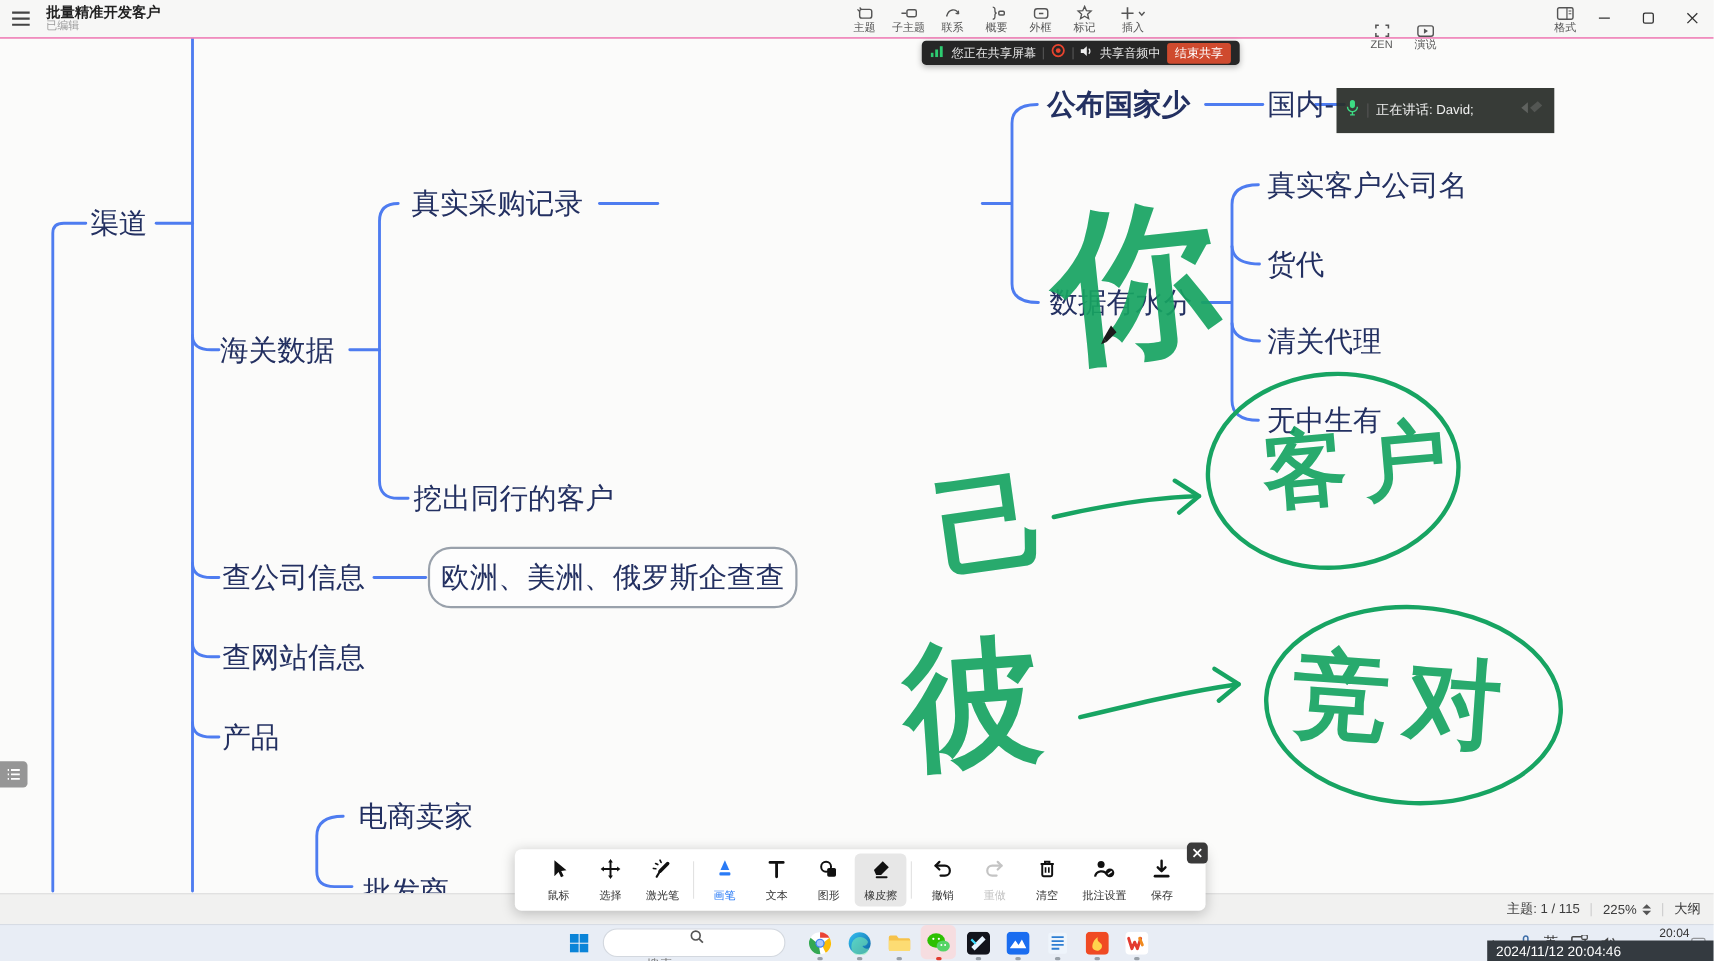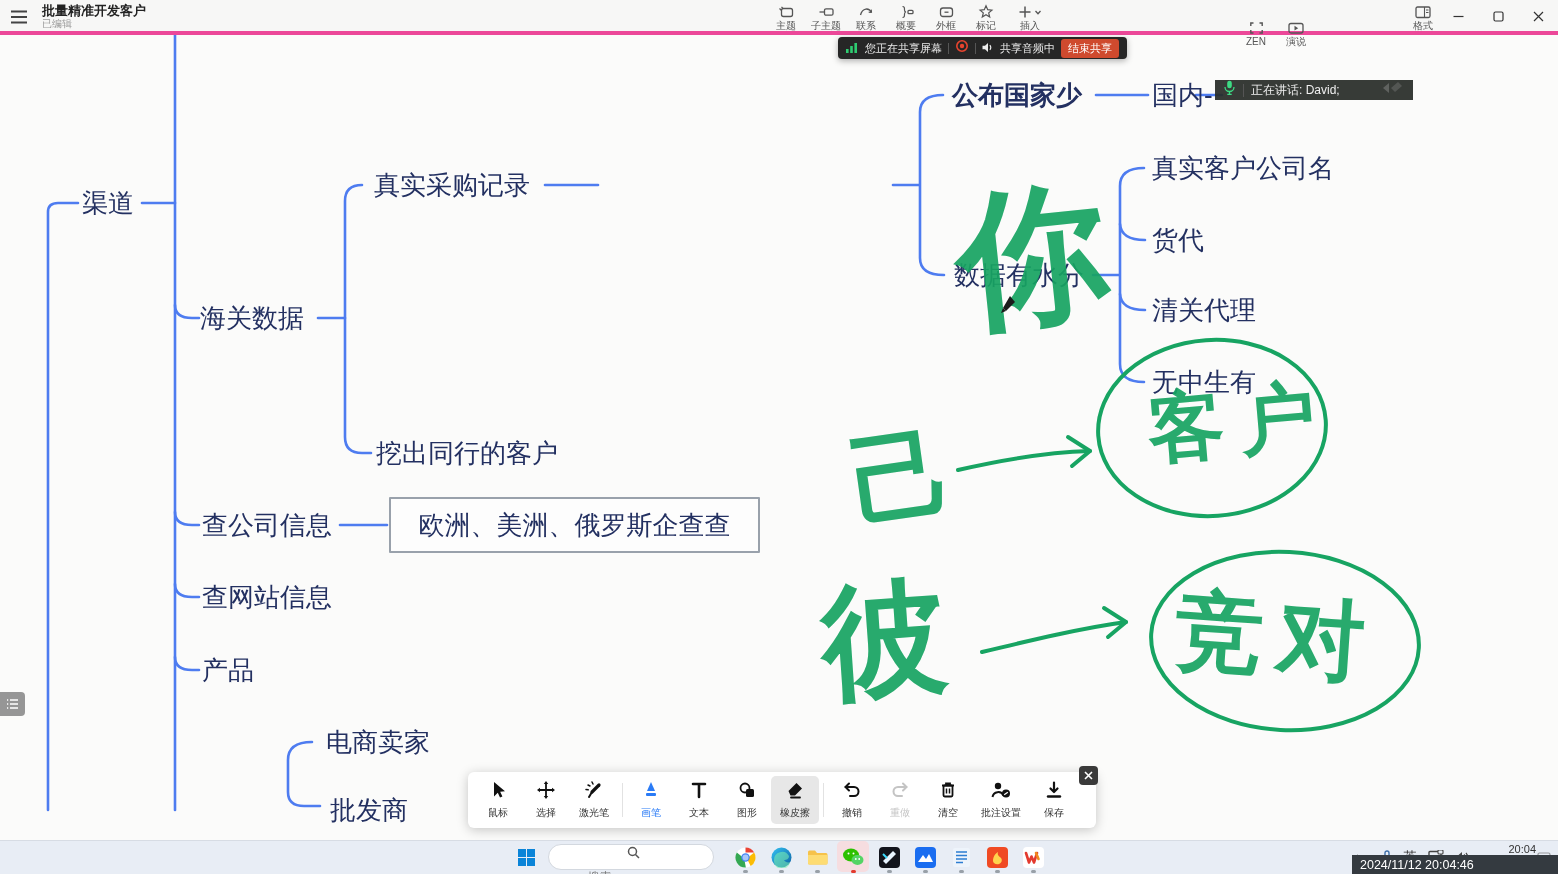--- a/index.html
+++ b/index.html
@@ -1,57 +1,57 @@
 <!DOCTYPE html>
 <html><head>
 <meta charset="utf-8">
 <style>
   * { margin:0; padding:0; box-sizing:border-box; }
   html,body { width:1558px; height:874px; overflow:hidden; }
   body { font-family:"Liberation Sans","DejaVu Sans",sans-serif; background:#fbfbfa; }
   #app { position:relative; width:1558px; height:874px; overflow:hidden; background:#fbfbfa; }
 
   
-  .topbar { position:absolute; left:0; top:0; width:1558px; height:35px; background:#f7f7f6; border-bottom:4px solid #ec4899; z-index:10; }
+  .topbar { position:absolute; left:0; top:0; width:1558px; height:35px; background:#f7f7f6; border-bottom:1px solid #ec4899; z-index:10; }
   .hamburger { position:absolute; left:10px; top:9px; width:20px; height:16px; cursor:pointer; }
   .titleblock { position:absolute; left:42px; top:3px; }
   .doc-title { font-size:13px; font-weight:bold; color:#222; line-height:15px; }
   .doc-sub { font-size:10px; color:#9a9a9a; line-height:12px; }
   .ticon-group { position:absolute; left:766px; top:0; height:35px; display:flex; }
   .ticon { width:40px; height:35px; display:flex; flex-direction:column; align-items:center; justify-content:center; gap:1px; cursor:pointer; }
   .ticon svg { display:block; }
   .tlabel { font-size:10px; color:#555; line-height:10px; white-space:nowrap; }
   .zen-group { position:absolute; left:1236px; top:16px; display:flex; }
   .fmt-group { position:absolute; left:1403px; top:0; display:flex; }
   .winctrls { position:absolute; right:0; top:0; height:32px; display:flex; }
   .winbtn { width:40px; height:32px; display:flex; align-items:center; justify-content:center; cursor:pointer; }
 
   
   .share-banner { position:absolute; left:838px; top:37px; height:22px; background:#262626; border-radius:4px; display:flex; align-items:center; padding:0 8px; gap:6px; z-index:20; box-shadow:0 2px 6px rgba(0,0,0,.3); }
   .share-banner .btxt { font-size:11px; color:#eaeaea; white-space:nowrap; }
   .bdivider { width:1px; height:11px; background:#565656; }
   .stop-btn { background:#cf4a2e; color:#fff; font-size:11px; border-radius:3px; padding:2px 7px; white-space:nowrap; cursor:pointer; }
 
   
-  .toast { position:absolute; left:1215px; top:80px; width:198px; height:20px; background:rgba(40,44,40,.93); display:flex; align-items:center; padding:0 8px; gap:7px; z-index:20; }
+  .toast { position:absolute; left:1215px; top:80px; width:198px; height:41px; background:rgba(40,44,40,.93); display:flex; align-items:center; padding:0 8px; gap:7px; z-index:20; }
   .toast .ttext { font-size:12px; color:#f0f0f0; white-space:nowrap; }
   .toast .tdiv { width:1px; height:13px; background:#555; }
   .toast .tlogo { margin-left:auto; opacity:.35; }
 
   
   .node { position:absolute; font-size:26px; color:#233061; white-space:nowrap; z-index:2; cursor:pointer; line-height:28px; }
-  .boxnode { position:absolute; left:389px; top:497px; width:371px; height:56px; border:2.5px solid #99a1ab; border-radius:1px; background:#fdfdfd; display:flex; align-items:center; justify-content:center; z-index:2; cursor:pointer; }
+  .boxnode { position:absolute; left:389px; top:497px; width:336px; height:56px; border:2.5px solid #99a1ab; border-radius:21px; background:#fdfdfd; display:flex; align-items:center; justify-content:center; z-index:2; cursor:pointer; }
   .boxnode span { font-size:26px; color:#233061; white-space:nowrap; }
   svg.connectors { position:absolute; left:0; top:0; z-index:1; pointer-events:none; }
   svg.ink { position:absolute; left:0; top:0; z-index:3; pointer-events:none; }
   .hand { position:absolute; color:#17a462; z-index:3; pointer-events:none; font-weight:bold; opacity:.92; }
   .pen-cursor { position:absolute; left:998px; top:294px; z-index:4; pointer-events:none; }
 
   
-  .atoolbar { position:absolute; left:468px; top:772px; width:628px; height:56px; background:#fff; border-radius:6px; box-shadow:0 2px 12px rgba(0,0,0,.22); display:flex; align-items:center; padding:0 6px; z-index:30; }
+  .atoolbar { position:absolute; left:468px; top:772px; width:628px; height:56px; background:#fff; border-radius:6px; box-shadow:0 2px 12px rgba(0,0,0,.22); display:flex; align-items:center; padding:0 16px; z-index:30; }
   .atool { width:48px; height:48px; display:flex; flex-direction:column; align-items:center; justify-content:center; gap:2px; cursor:pointer; border-radius:5px; }
   .atool.wide { width:58px; }
   .atool.selected { background:#e7e7e7; }
   .alabel { font-size:10px; color:#333; white-space:nowrap; }
   .alabel.blue { color:#2a7bf6; }
   .alabel.disabled { color:#c3c3c3; }
   .adiv { width:1px; height:34px; background:#e2e2e2; margin:0 4px; }
   .aclose { position:absolute; right:-2px; top:-6px; width:19px; height:19px; background:#3a3a3a; border-radius:4px; display:flex; align-items:center; justify-content:center; cursor:pointer; }
 
   
@@ -410,20 +410,33 @@
           </svg></span>
       <span class="alabel">保存</span>
     </div>
     <div class="aclose">
       <svg width="9" height="9">
           <path d="M1 1 L8 8 M8 1 L1 8" stroke="#fff" stroke-width="1.6"></path>
         </svg>
     </div>
   </div>
 
+  <div class="statusbar">
+    <span class="sb-item">主题: 1 / 115</span>
+    <span class="sb-div"></span>
+    <span class="zoomer">
+      <span class="sb-item">225%</span>
+      <span class="spin">
+          <i class="up"></i>
+          <i class="dn"></i>
+        </span>
+    </span>
+    <span class="sb-div"></span>
+    <span class="sb-item">大纲</span>
+  </div>
 
   <div class="taskbar"></div>
 
   <div class="tb-item" style="left:514px;">
     <svg width="17" height="17">
         <rect x="0" y="0" width="8" height="8" fill="#0a84d8"></rect>
         <rect x="9" y="0" width="8" height="8" fill="#0a84d8"></rect>
         <rect x="0" y="9" width="8" height="8" fill="#0a84d8"></rect>
         <rect x="9" y="9" width="8" height="8" fill="#0a84d8"></rect>
       </svg>

